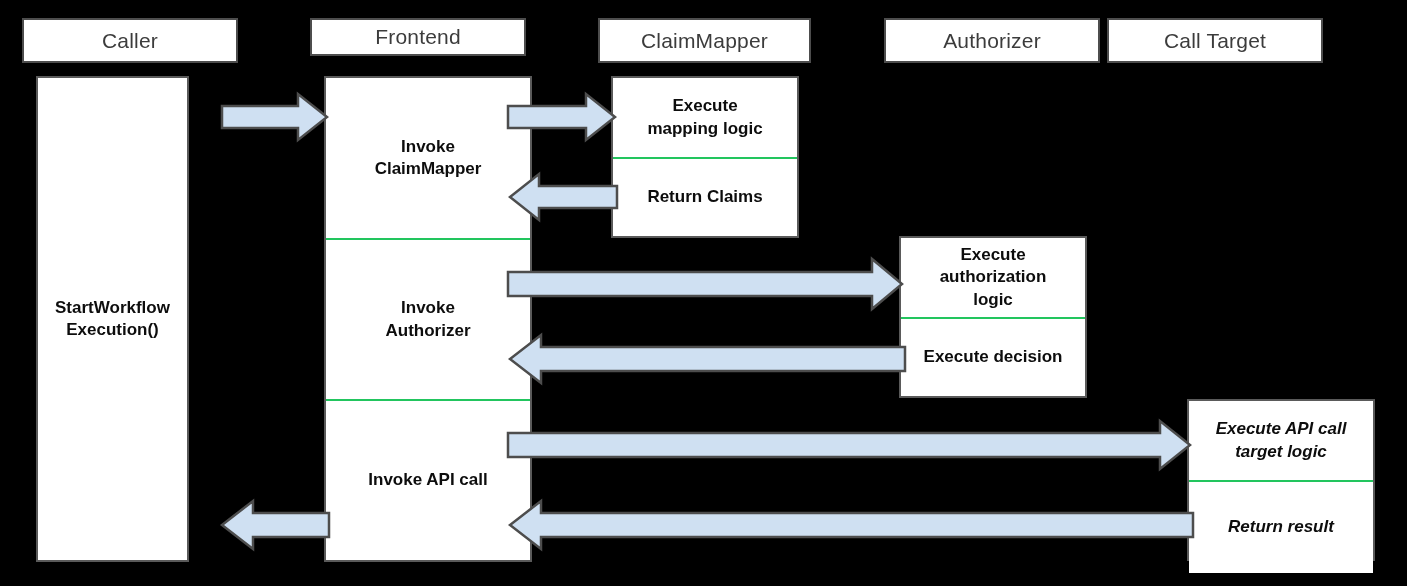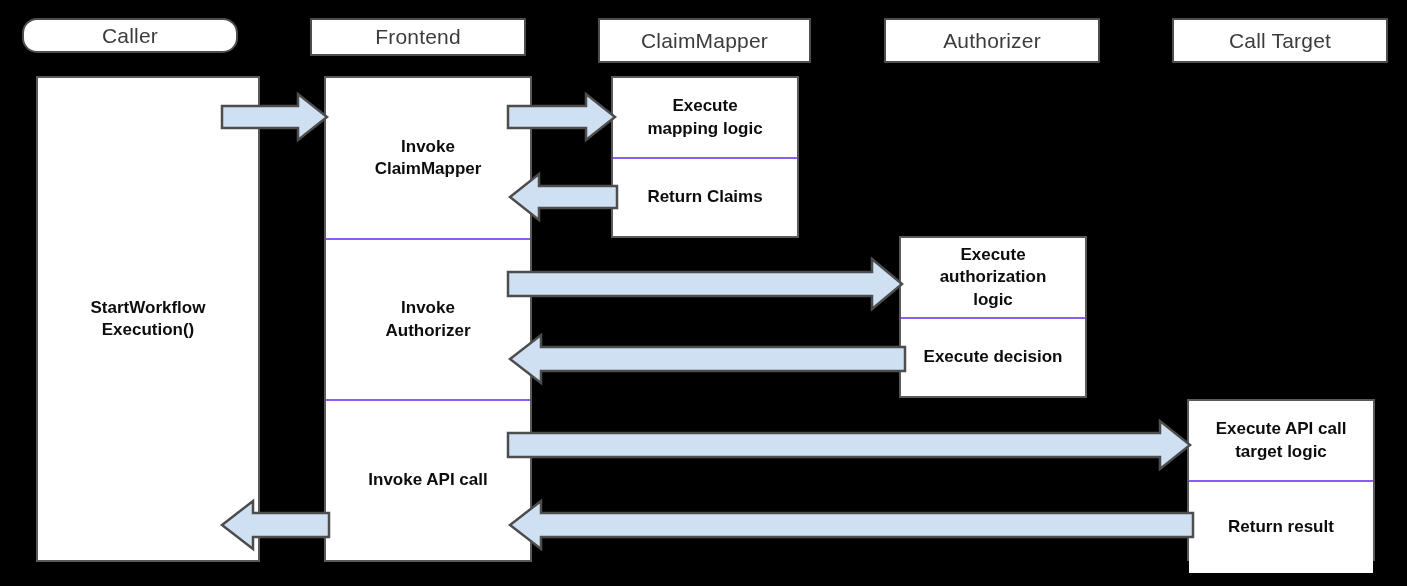--- a/index.html
+++ b/index.html
@@ -53,58 +53,58 @@
     text-align: center;
     color: #0d0d0d;
     font-size: 17px;
     font-weight: bold;
     line-height: 1.3;
     padding: 2px 8px;
     flex: none;
     position: relative;
   }
   .cell + .cell {
-    border-top: 2px solid #8b5cf6;
+    border-top: 2px solid #22c55e;
   }
 
   
   .arrow {
     position: absolute;
   }
   .arrow svg {
     display: block;
     overflow: visible;
   }
 </style>
 </head>
 <body>
 
 <div id="canvas">
 
-  <div class="lane-header" style="left:22px; top:18px; width:216px; height:35px;border-radius:15px;">
+  <div class="lane-header" style="left:22px; top:18px; width:216px; height:45px;">
     <span>Caller</span>
   </div>
 
   <div class="lane-header" style="left:310px; top:18px; width:216px; height:38px;">
     <span>Frontend</span>
   </div>
 
   <div class="lane-header" style="left:598px; top:18px; width:213px; height:45px;">
     <span>ClaimMapper</span>
   </div>
 
   <div class="lane-header" style="left:884px; top:18px; width:216px; height:45px;">
     <span>Authorizer</span>
   </div>
 
-  <div class="lane-header" style="left:1172px; top:18px; width:216px; height:45px;">
+  <div class="lane-header" style="left:1107px; top:18px; width:216px; height:45px;">
     <span>Call Target</span>
   </div>
 
-  <div class="lane-body" style="left:36px; top:76px; width:224px; height:486px;">
+  <div class="lane-body" style="left:36px; top:76px; width:153px; height:486px;">
     <div class="cell" style="height:482px;">
       <span>
         <span>StartWorkflow</span><br>
         <span>Execution()</span>
       </span>
     </div>
   </div>
 
   <div class="lane-body" style="left:324px; top:76px; width:208px; height:486px;">
     <div class="cell" style="height:160px;">
@@ -142,21 +142,21 @@
         <span>Execute</span><br>
         <span>authorization</span><br>
         <span>logic</span>
       </span>
     </div>
     <div class="cell" style="height:79px;">
       <span>Execute decision</span>
     </div>
   </div>
 
-  <div class="lane-body" style="left:1187px; top:399px; width:188px; height:162px;">
+  <div class="lane-body" style="left:1187px; top:399px; width:188px; height:162px;font-style:italic;">
     <div class="cell" style="height:79px;">
       <span>
         <span>Execute API call</span><br>
         <span>target logic</span>
       </span>
     </div>
     <div class="cell" style="height:93px;">
       <span>Return result</span>
     </div>
   </div>

